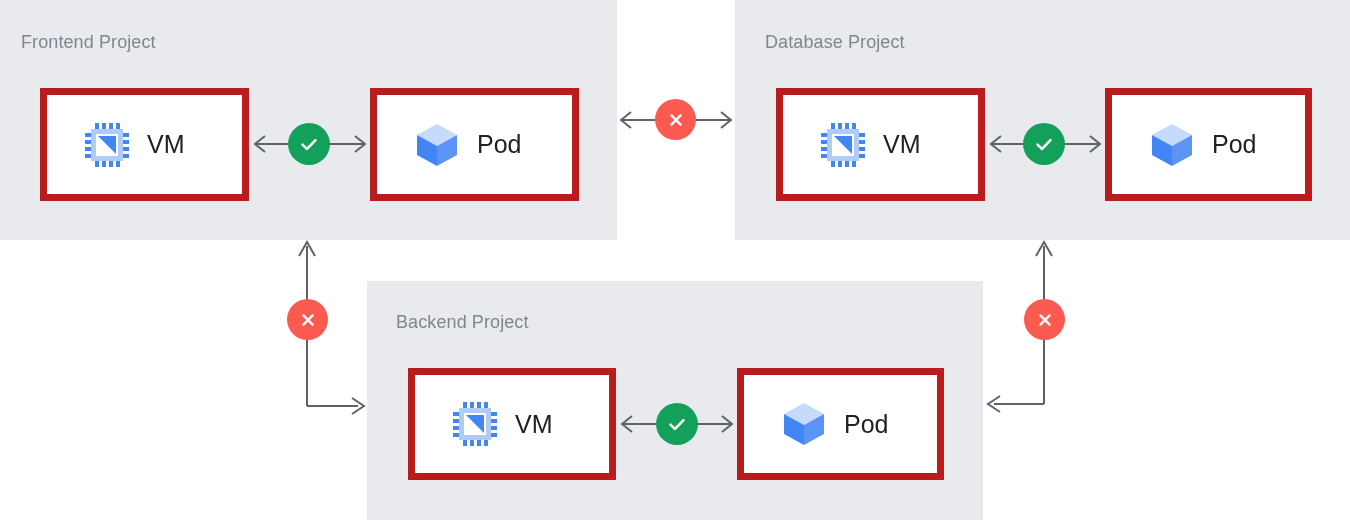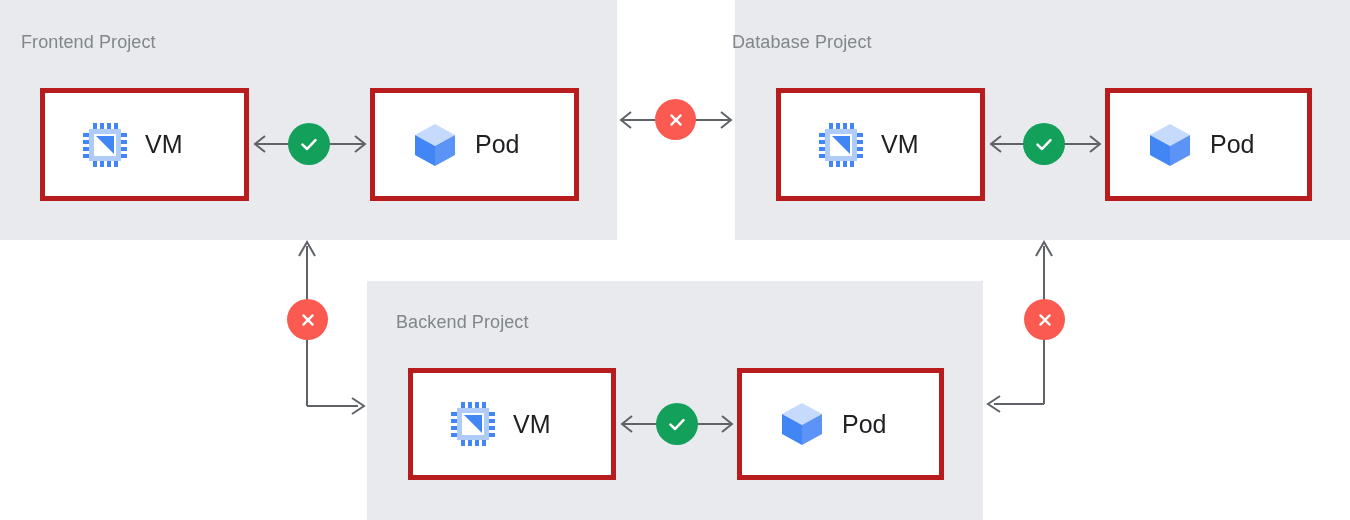--- a/index.html
+++ b/index.html
@@ -27,21 +27,21 @@
     font-size: 18px;
     line-height: 22px;
     color: #80868b;
     font-family: "Liberation Sans", "DejaVu Sans", sans-serif;
     white-space: nowrap;
     letter-spacing: 0.1px;
   }
   .card {
     position: absolute;
     background: #ffffff;
-    border: 5px solid #b91c1c;
+    border: 7px solid #b91c1c;
     box-sizing: border-box;
     display: flex;
     align-items: center;
   }
   .card-inner {
     display: flex;
     align-items: center;
     gap: 16px;
     padding-left: 36px;
   }
@@ -128,21 +128,21 @@
           <polygon points="24,3 44,14 24,25 4,14" fill="#c6dafc"></polygon>
           <polygon points="4,14 24,25 24,45 4,34" fill="#4285f4"></polygon>
           <polygon points="44,14 44,34 24,45 24,25" fill="#5c93f7"></polygon>
         </svg>
       </span>
       <span class="card-label">Pod</span>
     </div>
   </div>
 
   <div class="panel" style="left:735px; top:0px; width:615px; height:240px;"></div>
-  <div class="panel-title" style="left:732px; top:31px;">Database Project</div>
+  <div class="panel-title" style="left:765px; top:31px;">Database Project</div>
 
   <div class="card" style="left:776px; top:88px; width:209px; height:113px;">
     <div class="card-inner">
       <span class="icon-box">
         <svg viewBox="0 0 48 48" width="48" height="48" aria-hidden="true">
           <g fill="#4285f4">
             <rect x="12" y="2" width="4" height="8"></rect>
               <rect x="19" y="2" width="4" height="8"></rect>
             <rect x="26" y="2" width="4" height="8"></rect>
               <rect x="33" y="2" width="4" height="8"></rect>

